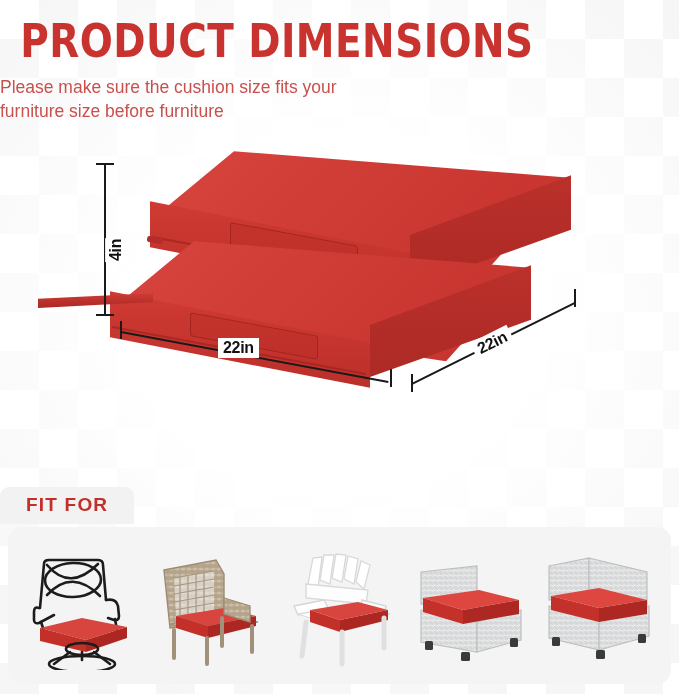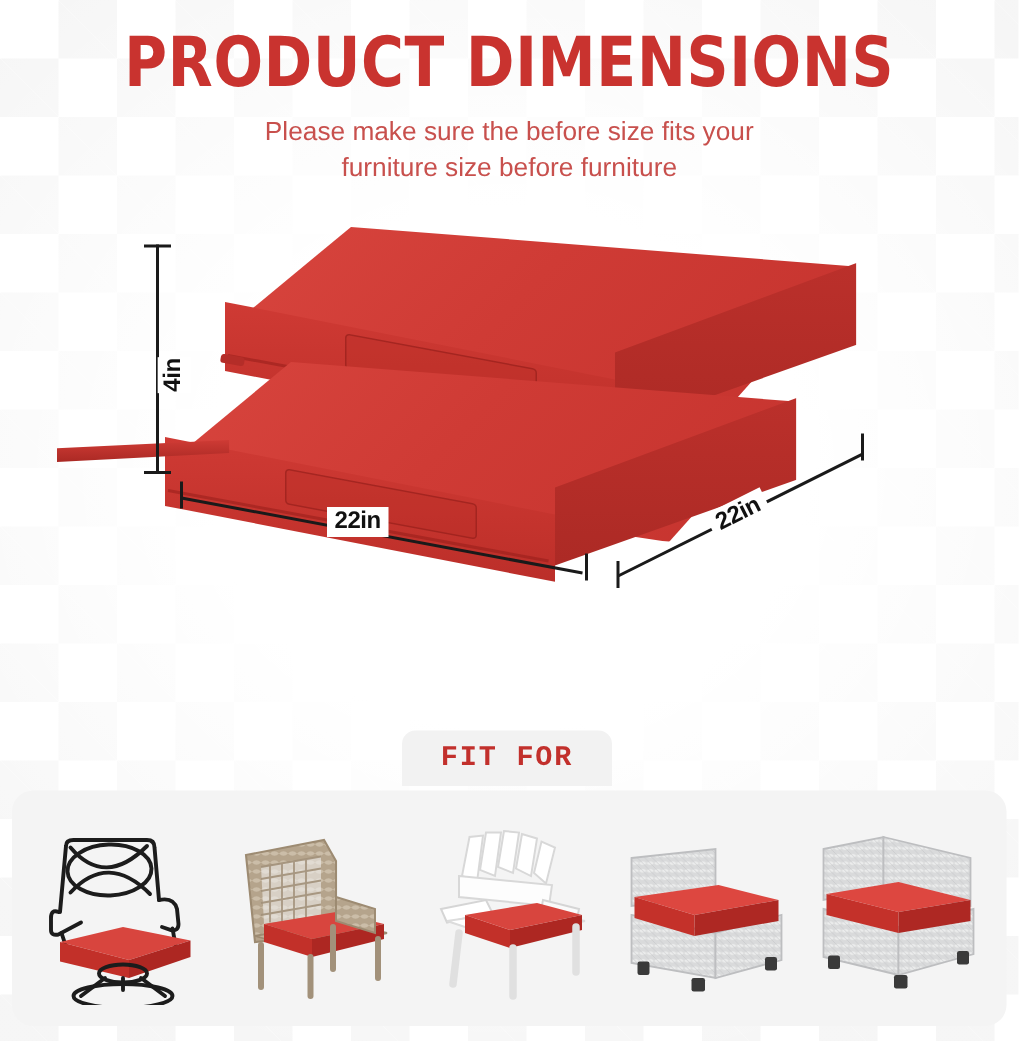--- a/index.html
+++ b/index.html
@@ -24,21 +24,21 @@
   }
   #bg-wash{
     position:absolute;inset:0;
     background:radial-gradient(ellipse 70% 60% at 50% 45%, #ffffff 0%, #ffffff 42%, rgba(255,255,255,.80) 62%, rgba(255,255,255,.35) 100%);
     z-index:1;
   }
 
   #page{position:absolute;inset:0;z-index:2;}
 
   
-  .header{text-align:center;padding-top:18px;}
+  .header{text-align:left;padding-top:18px;}
   .title{
     font-family:"Liberation Sans Narrow","DejaVu Sans Condensed","Liberation Sans",sans-serif;
     font-weight:bold;
     font-size:46px;
     letter-spacing:.5px;
     color:#c9332f;
     line-height:1;
     margin:0;
     transform:scaleX(.94);
   }
@@ -81,21 +81,21 @@
     position:absolute;
     font-size:16px;
     font-weight:bold;
     color:#111111;
     white-space:nowrap;
     letter-spacing:-.3px;
   }
   .dim-label.vert{transform:rotate(-90deg);transform-origin:center center;}
 
   
-  .fitfor-wrap{position:absolute;left:0;right:3px;top:487px;text-align:center;z-index:4;font-family:Liberation Mono, monospace;}
+  .fitfor-wrap{position:absolute;left:0;right:3px;top:487px;text-align:left;z-index:4;}
   .fitfor-badge{
     display:inline-block;
     background:#f2f2f2;
     color:#c2302c;
     font-weight:bold;
     font-size:19px;
     letter-spacing:1.2px;
     padding:7px 26px 8px 26px;
     border-radius:9px 9px 0 0;
   }
@@ -126,21 +126,21 @@
 <body>
 
 <div id="bg-pattern"></div>
 <div id="bg-wash"></div>
 
 <div id="page">
 
   <div class="header">
     <h1 class="title">PRODUCT DIMENSIONS</h1>
     <p class="subtitle">
-      <span>Please make sure the before size fits your</span><br>
+      <span>Please make sure the cushion size fits your</span><br>
       <span>furniture size before furniture</span>
     </p>
   </div>
 
   <div class="stage">
 
     <div class="cushion">
 
       <div class="c-top-face" style="left:150px;top:10px;width:420px;height:120px;
                   clip-path:polygon(20% 0%, 100% 22%, 80% 100%, 0% 58%);

